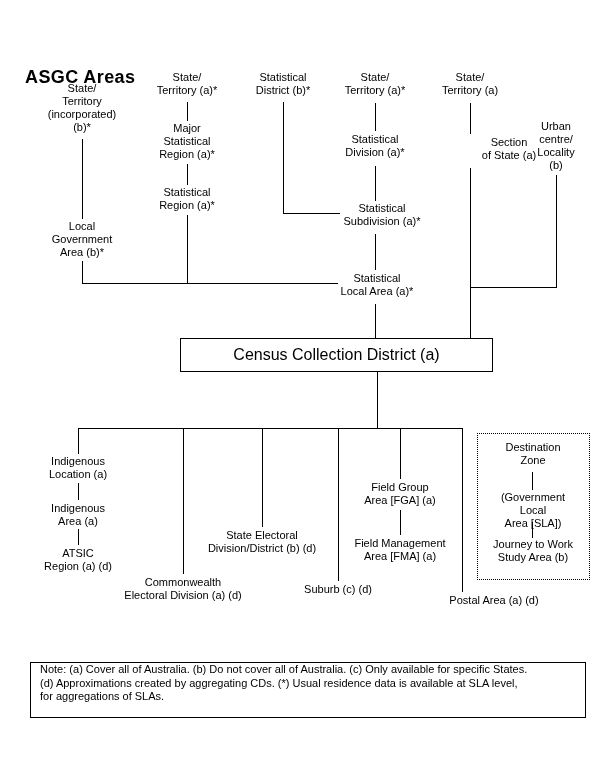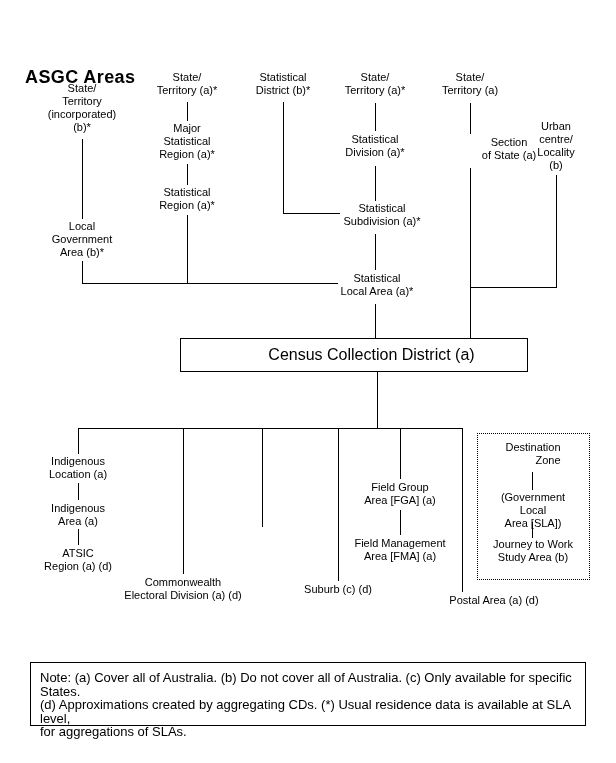--- a/index.html
+++ b/index.html
@@ -10,27 +10,27 @@
   .heading{position:absolute;font-weight:bold;font-size:18px;letter-spacing:.4px;white-space:nowrap;}
   .label{
     position:absolute;font-size:11px;line-height:13px;text-align:center;
     white-space:pre-line;transform:translateX(-50%);
   }
   .vline{position:absolute;width:1px;background:#000;}
   .hline{position:absolute;height:1px;background:#000;}
   .cdbox{
     position:absolute;left:180px;top:338px;width:311px;height:32px;
     border:1px solid #000;display:flex;align-items:center;justify-content:center;
-    font-size:16px;white-space:nowrap;padding-left:35px;
+    font-size:16px;white-space:nowrap;
   }
   .dotted-box{position:absolute;left:477px;top:433px;width:111px;height:145px;border:1px dotted #000;}
   .note-box{
     position:absolute;left:30px;top:662px;width:545px;height:54px;
-    border:1px solid #000;font-size:13px;line-height:13.5px;
-    white-space:pre-line;padding:8px 0 0 9px;
+    border:1px solid #000;font-size:11px;line-height:13.5px;
+    white-space:pre-line;padding:0 0 0 9px;
   }
 </style>
 </head>
 <body>
 
 <div class="canvas">
 
   <div class="heading" style="left:25px;top:35px;margin-top:32px;">ASGC Areas</div>
 
   <div class="label" style="left:82px;top:82px;">State/
@@ -100,29 +100,31 @@
   <div class="vline" style="left:462px;top:428px;height:164px;"></div>
 
   <div class="label" style="left:78px;top:455px;">Indigenous
 Location (a)</div>
   <div class="label" style="left:78px;top:502px;">Indigenous
 Area (a)</div>
   <div class="label" style="left:78px;top:547px;">ATSIC
 Region (a) (d)</div>
   <div class="label" style="left:183px;top:576px;">Commonwealth
 Electoral Division (a) (d)</div>
+  <div class="label" style="left:262px;top:529px;">State Electoral
+Division/District (b) (d)</div>
   <div class="label" style="left:338px;top:583px;">Suburb (c) (d)</div>
   <div class="label" style="left:400px;top:481px;">Field Group
 Area [FGA] (a)</div>
   <div class="label" style="left:400px;top:537px;">Field Management
 Area [FMA] (a)</div>
   <div class="label" style="left:463px;top:594px;margin-left:31px;">Postal Area (a) (d)</div>
 
   <div class="dotted-box"></div>
-  <div class="label" style="left:533px;top:441px;text-align:right;">Destination
+  <div class="label" style="left:533px;top:441px;">Destination
 Zone</div>
   <div class="vline" style="left:532px;top:472px;height:18px;"></div>
   <div class="label" style="left:533px;top:491px;">(Government Local
 Area [SLA])</div>
   <div class="vline" style="left:532px;top:522px;height:16px;"></div>
   <div class="label" style="left:533px;top:538px;">Journey to Work
 Study Area (b)</div>
 
   <div class="note-box">Note: (a) Cover all of Australia. (b) Do not cover all of Australia. (c) Only available for specific States.
 (d) Approximations created by aggregating CDs. (*) Usual residence data is available at SLA level,

